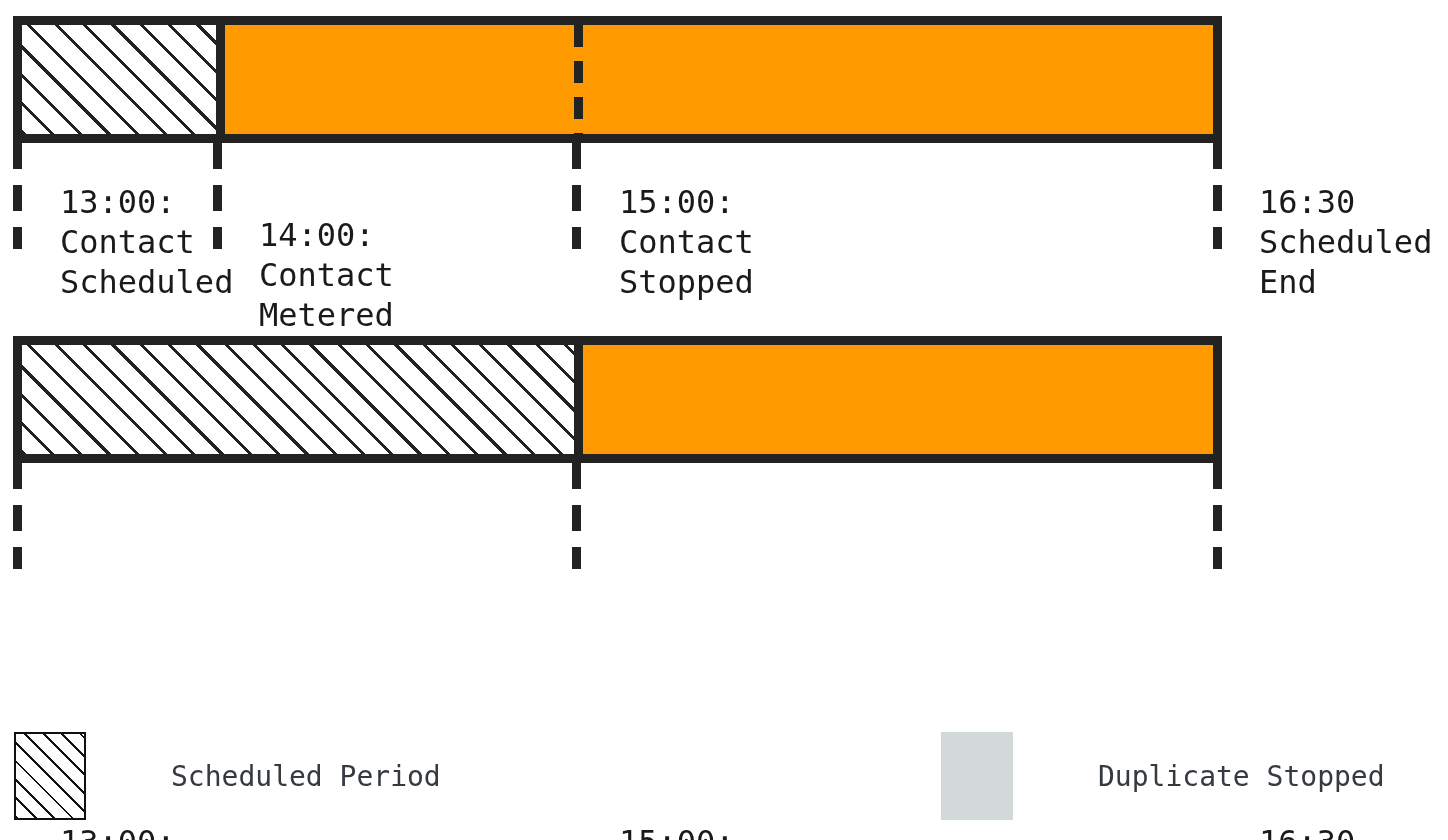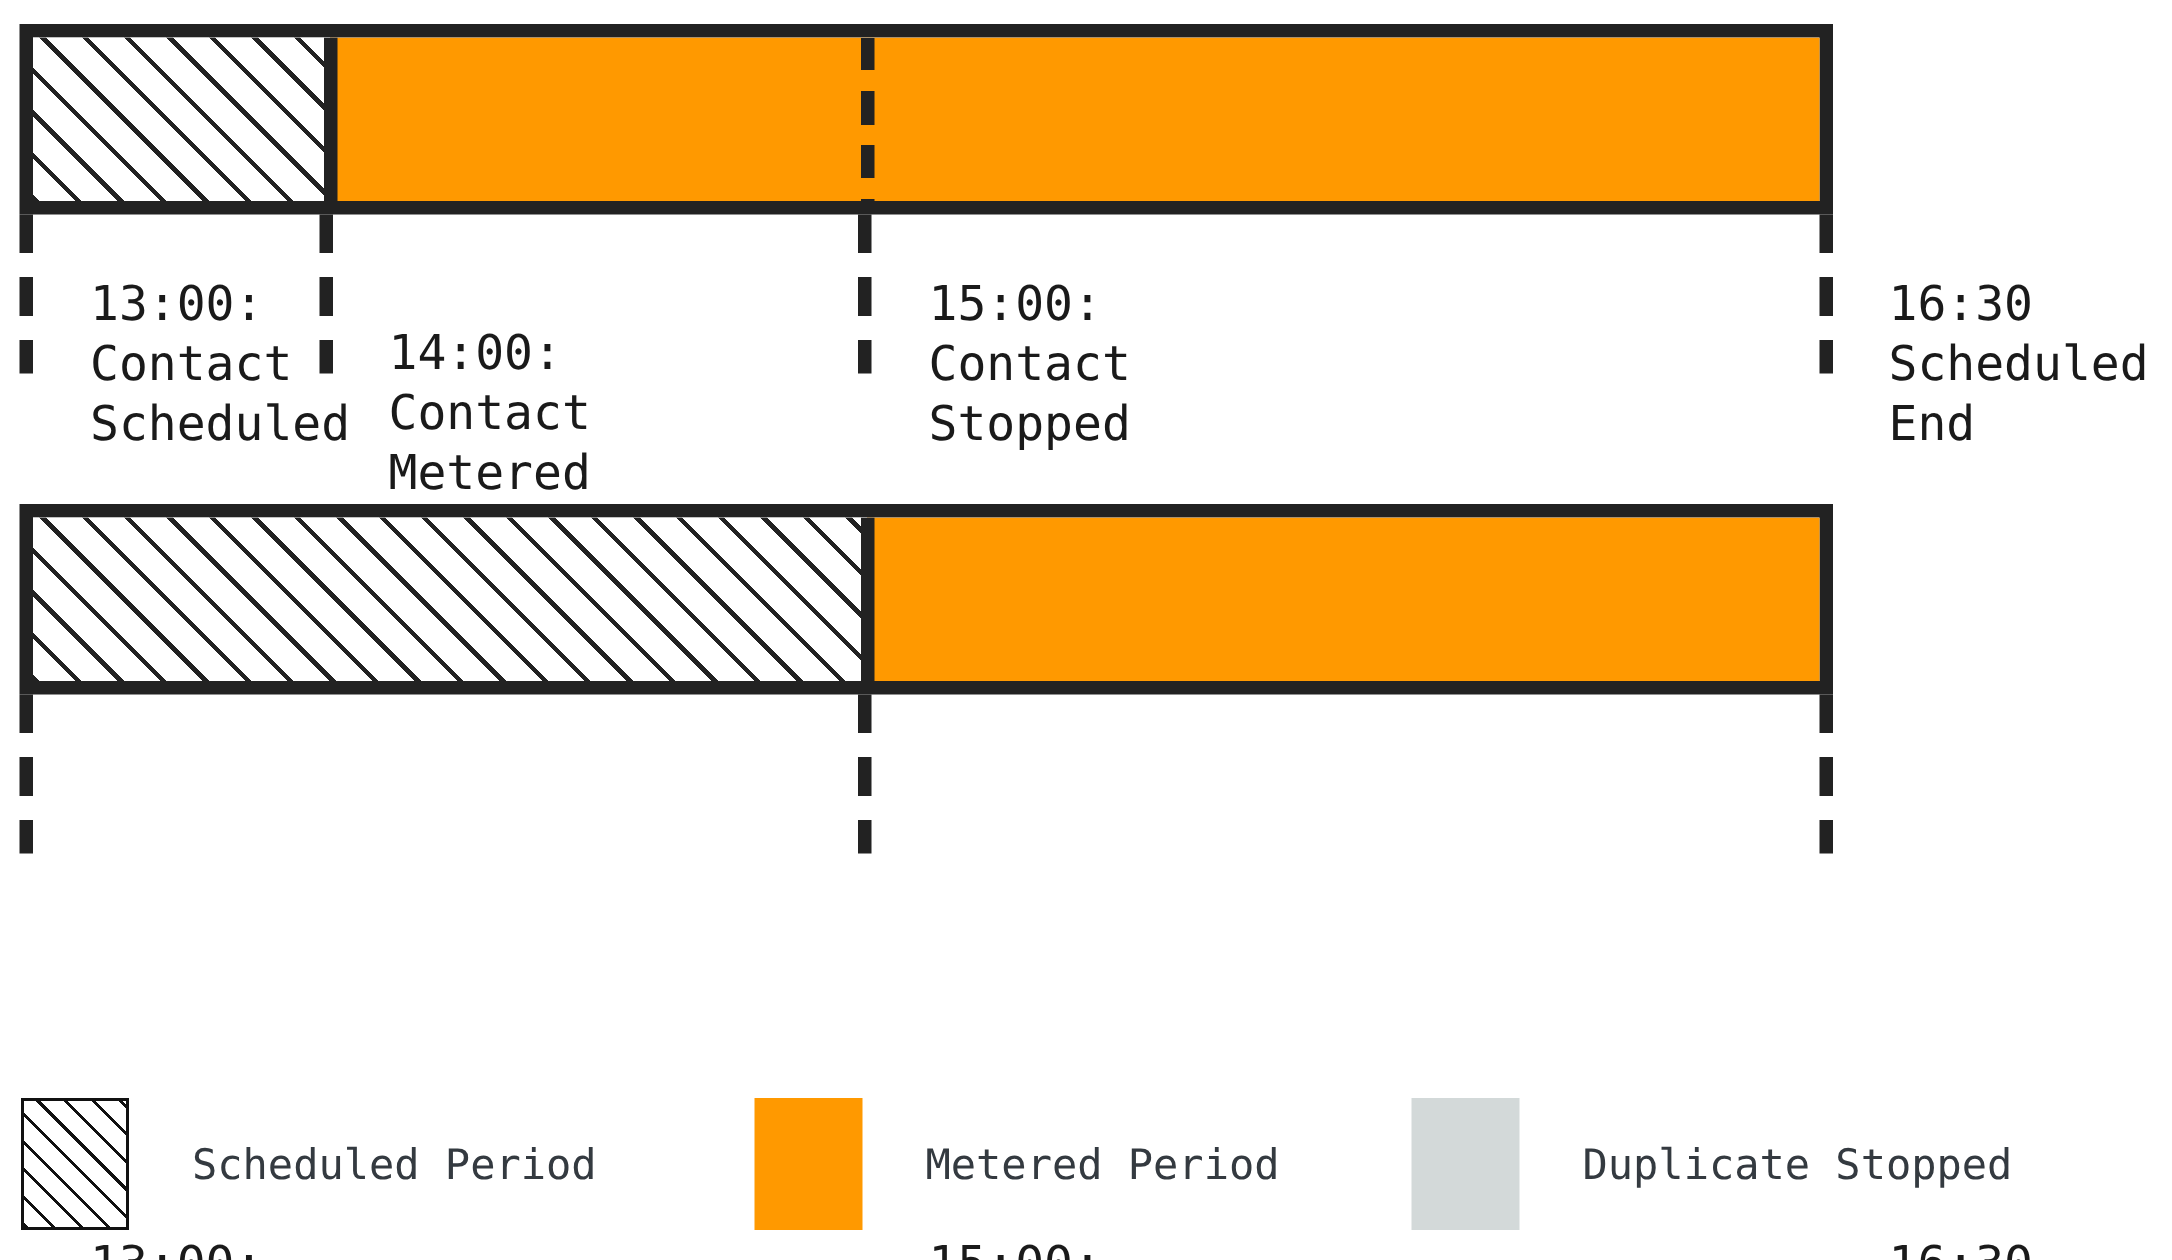--- a/index.html
+++ b/index.html
@@ -107,20 +107,21 @@
     top: 726px;
     width: 1448px;
     height: 110px;
   }
   .legend-item {
     position: absolute;
     top: 0;
     height: 100px;
     display: flex;
     align-items: center;
+    gap: 43px;
   }
   .legend-swatch {
     width: 72px;
     height: 88px;
     box-sizing: border-box;
     flex: none;
   }
   .legend-swatch.hatch {
     border: 2px solid #111111;
     background-color: #ffffff;
@@ -187,24 +188,20 @@
     <div class="tick-label" style="left:1259px; top:502px;"><span>16:30</span><br><br></div>
   </div>
 
   <div class="legend">
 
     <div class="legend-item" style="left:14px;">
       <div class="legend-swatch hatch"></div>
       <div class="legend-label">Scheduled Period</div>
     </div>
 
-    <div class="legend-item" style="left:503px;">
-      <div class="legend-swatch solid-orange"></div>
-      <div class="legend-label">Metered Period</div>
-    </div>
 
     <div class="legend-item" style="left:941px;">
       <div class="legend-swatch solid-gray"></div>
       <div class="legend-label">Duplicate Stopped</div>
     </div>
   </div>
 
 </div>
 
 </body></html>

